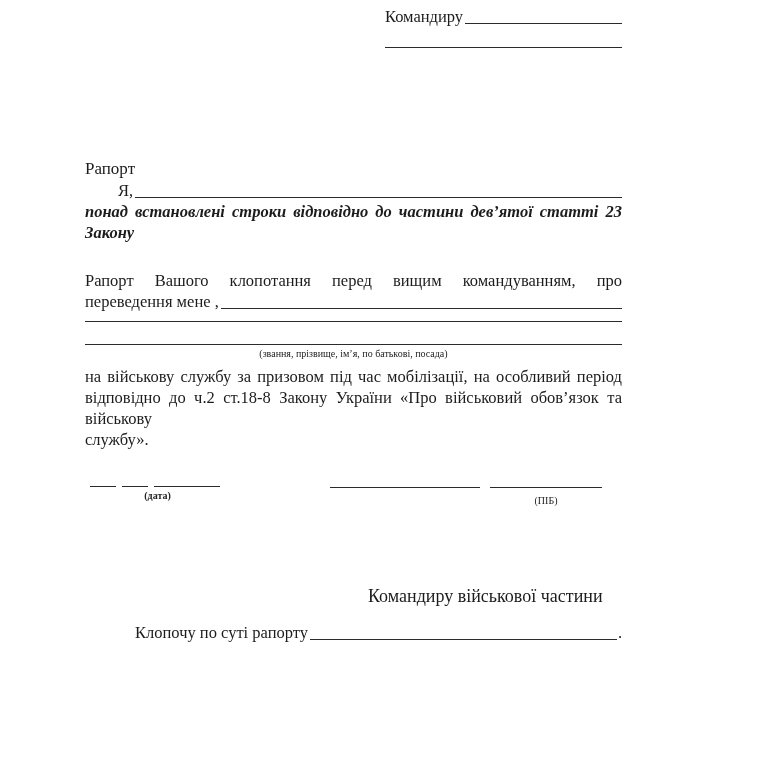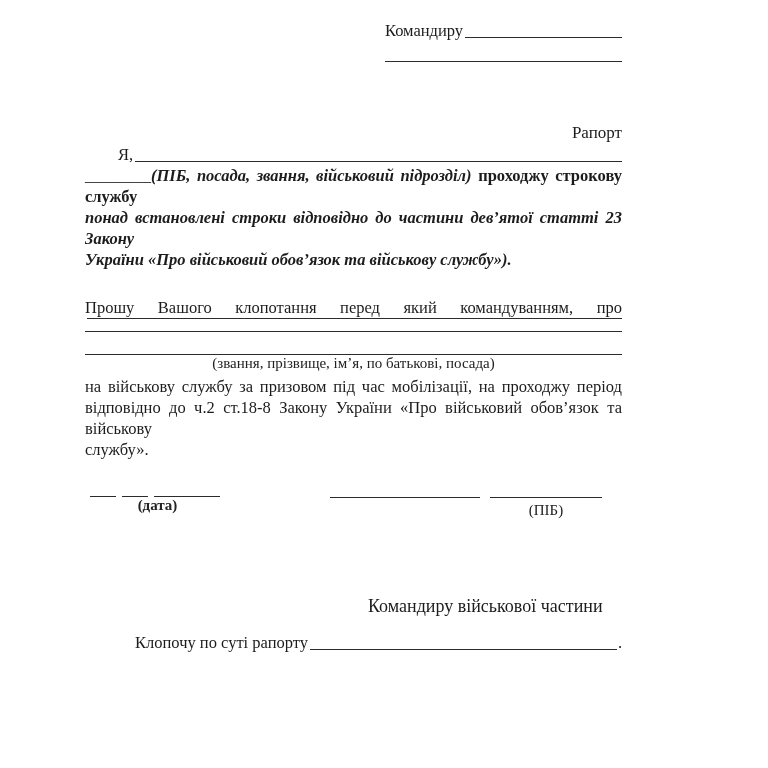--- a/index.html
+++ b/index.html
@@ -4,47 +4,47 @@
 <style>
   html,body { margin:0; padding:0; background:#ffffff; }
   body {
     width:768px; height:768px; overflow:hidden;
     font-family:"Liberation Serif","DejaVu Serif",serif;
     color:#1c1c1c;
   }
   .page {
     position:relative; box-sizing:border-box;
     width:768px; height:768px;
-    padding:20px 146px 0 85px;
+    padding:6px 146px 0 85px;
     background:#ffffff;
     border-radius:25px;
   }
   .line { font-size:16.5px; line-height:21px; white-space:nowrap; }
   .wrapline { font-size:16.5px; line-height:21px; }
   .j  { text-align:justify; text-align-last:justify; white-space:normal; }
   .bi { font-style:italic; font-weight:700; }
   .b  { font-weight:700; }
   .flexrow { display:flex; align-items:stretch; }
   .fill { flex:1 1 auto; border-bottom:1.5px solid #2b2b2b; margin-bottom:3px; margin-left:2px; }
 
   
   .addr { margin-left:300px; width:237px; }
   .addr-rule2 { height:20px; border-bottom:1.5px solid #2b2b2b; }
 
-  .title { margin-top:60px; text-align:right; font-size:17px; line-height:22px; }
+  .title { margin-top:110px; text-align:left; font-size:17px; line-height:22px; }
 
   .ya-row { margin-top:0; }
   .ya-label { padding-left:33px; }
 
   .gap-request { margin-top:27px; }
 
   .rule-a { height:9px;  border-bottom:1.5px solid #2b2b2b; }
   .rule-b { height:22px; border-bottom:1.5px solid #2b2b2b; }
 
-  .caption { font-size:15px; line-height:17px; text-align:center; color:#222; }
+  .caption { font-size:10px; line-height:17px; text-align:center; color:#222; }
 
   .service { margin-top:4px; }
 
   
   .sig-row { display:flex; margin-top:24px; }
   .sig-seg { display:inline-block; height:12px; border-bottom:1.5px solid #2b2b2b; }
   .g-date { margin-left:5px;   width:135px;font-weight:bold; }
   .g-sign { margin-left:105px; width:150px; }
   .g-name { margin-left:10px;  width:112px; }
   .date-segs { display:flex; gap:6px; }
@@ -69,38 +69,34 @@
     <div class="addr-rule2"></div>
   </div>
 
   <div class="title">Рапорт</div>
 
   <div class="line flexrow ya-row">
     <span class="ya-label">Я,</span>
     <span class="fill"></span>
   </div>
 
-  <div class="wrapline j">
-    <span>________</span><span class="bi">(ПІБ, посада, звання, військовий підрозділ)</span>
-    <span class="b">проходжу строкову службу</span>
-  </div>
 
   <div class="wrapline bi j">понад встановлені строки відповідно до частини дев’ятої статті 23 Закону</div>
-  <div class="wrapline bi">України «Про військовий обов’язок та військову службу»).</div>
 
-  <div class="wrapline j gap-request">Прошу Вашого клопотання перед який командуванням, про</div>
+  <div class="wrapline j gap-request">Рапорт Вашого клопотання перед вищим командуванням, про</div>
   <div class="line flexrow">
+    <span>переведення мене ,</span>
     <span class="fill"></span>
   </div>
   <div class="rule-a"></div>
   <div class="rule-b"></div>
   <div class="caption">(звання, прізвище, ім’я, по батькові, посада)</div>
 
   <div class="service">
-    <div class="wrapline j">на військову службу за призовом під час мобілізації, на проходжу період</div>
+    <div class="wrapline j">на військову службу за призовом під час мобілізації, на особливий період</div>
     <div class="wrapline j">відповідно до ч.2 ст.18-8 Закону України «Про військовий обов’язок та військову</div>
     <div class="wrapline">службу».</div>
   </div>
 
   <div class="sig-row">
     <div class="g-date">
       <div class="date-segs">
         <span class="sig-seg seg-1"></span>
         <span class="sig-seg seg-2"></span>
         <span class="sig-seg seg-3"></span>

